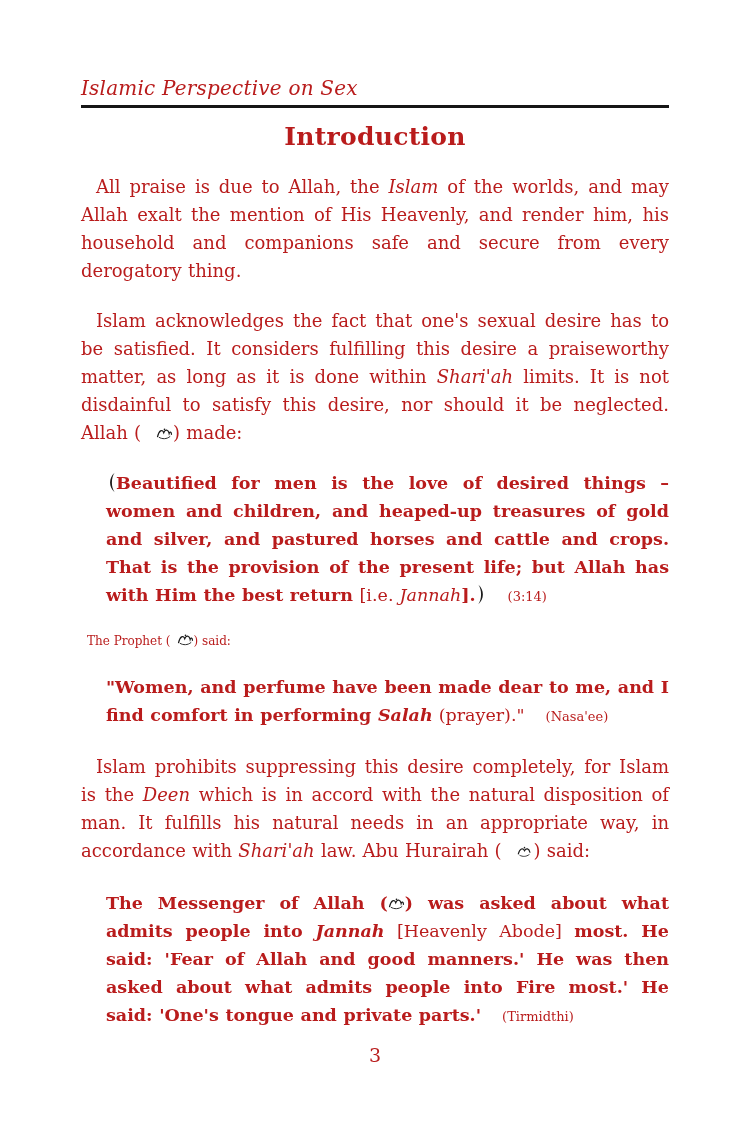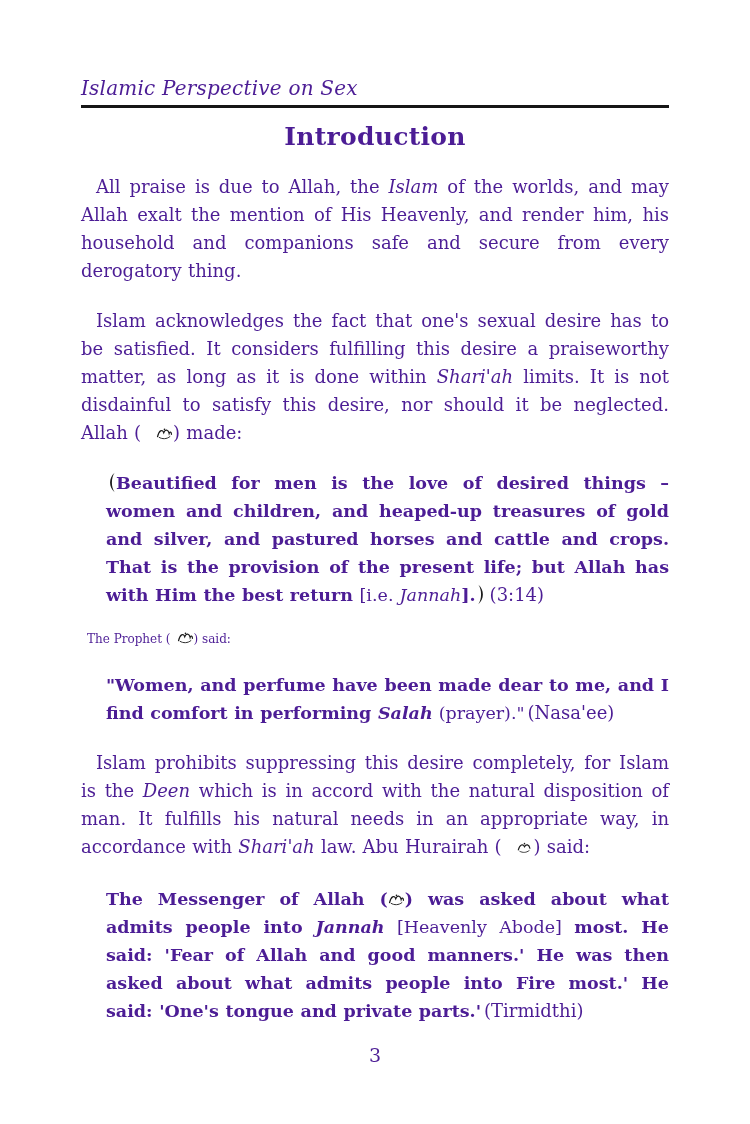--- a/index.html
+++ b/index.html
@@ -2,21 +2,21 @@
 <html><head>
 <meta charset="utf-8">
 <style>
   html,body { margin:0; padding:0; background:#e8e8e8; }
   .page {
     position:relative;
     width:750px; height:1124px;
     margin:0 auto;
     background:#ffffff;
     font-family:"DejaVu Serif","Liberation Serif",serif;
-    color:#4c1d95;
+    color:#b91c1c;
     overflow:hidden;
     text-decoration:underline;
   }
   .content { position:absolute; left:81px; top:76px; width:588px; }
 
   .running-head {
     font-style:italic;
     font-size:20px;
     letter-spacing:0.2px;
     padding-bottom:5px;
@@ -50,22 +50,22 @@
     font-weight:bold;
     word-spacing:0.5px;
     margin:22px 0 0 25px;
   }
   .quote.hadith2 { margin-top:18px; }
   .quote.hadith3 { margin-top:24px; }
   .it { font-style:italic; }
   .rm { font-weight:normal; }
   .cite {
     font-weight:normal;
-    font-size:18px;
-    margin-left:3px;
+    font-size:13px;
+    margin-left:21px;
     white-space:nowrap;
   }
   .pagenum {
     position:absolute;
     left:0; right:0; top:1044px;
     text-align:center;
     font-size:19px;
   }
   .hon { display:inline-block; vertical-align:-1px; line-height:0; }
   .hon svg { width:17px; height:13px; }

